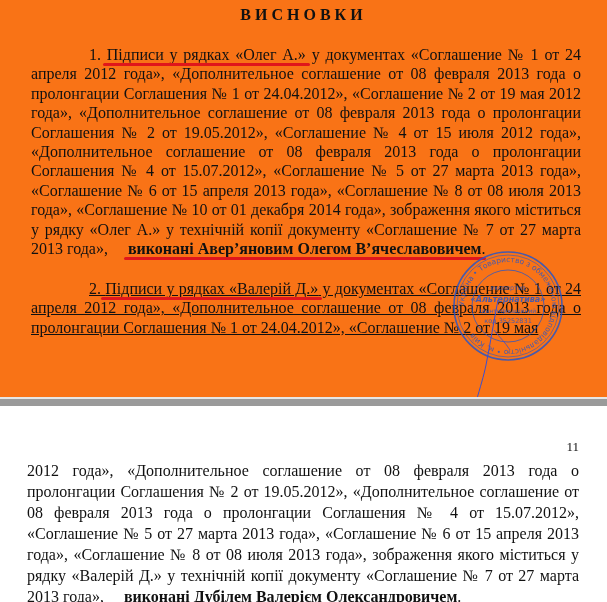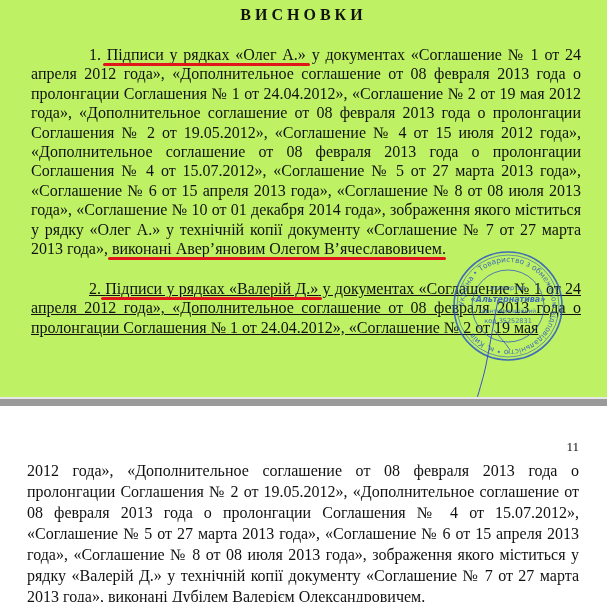--- a/index.html
+++ b/index.html
@@ -1,27 +1,27 @@
 <!DOCTYPE html>
 <html><head>
 <meta charset="utf-8">
 <style>
   html, body { margin:0; padding:0; }
   body { width:607px; height:602px; background:#ffffff; position:relative; overflow:hidden;
          font-family:"Liberation Serif", "DejaVu Serif", serif; color:#111; }
   .topline { position:absolute; left:0; top:4px; width:607px; height:1px; background:#bdbdbd; }
-  .page1 { position:absolute; left:0; top:0; width:607px; height:398px; background:#bef264; }
+  .page1 { position:absolute; left:0; top:0; width:607px; height:398px; background:#f97316; }
   .title { position:absolute; left:0; width:607px; top:6px; text-align:center; font-weight:bold;
            font-size:16px; letter-spacing:4px; }
   .para { position:absolute; left:31px; width:550px; font-size:16px; line-height:19.4px;
           text-align:justify; text-align-last:left; }
   .p1 { top:45px; }
   .p2 { top:279px;text-decoration:underline; }
   .indent { display:inline-block; width:58px; }
-  .b { font-weight:normal; }
+  .b { font-weight:bold;margin-left:16px; }
   .ul { position:relative; }
   .ul::after { content:""; position:absolute; left:-4px; right:-4px; bottom:-3px; height:3px;
                background:#e0161b; border-radius:2px; }
   .sep { position:absolute; left:0; top:399px; width:607px; height:7px; background:#9a9a9a; }
   .sep-light { position:absolute; left:0; top:397px; width:607px; height:2px; background:#e6e6e6; }
   .pagenum { position:absolute; right:28px; top:439px; font-size:13px; }
   .p3 { position:absolute; left:27px; width:552px; top:460px; font-size:16px; line-height:21px;
         text-align:justify; text-align-last:left; }
   .stamp { position:absolute; left:452px; top:250px; width:112px; height:112px; pointer-events:none; opacity:0.85; }
   .sig { position:absolute; left:0; top:0; width:607px; height:410px; pointer-events:none; }

